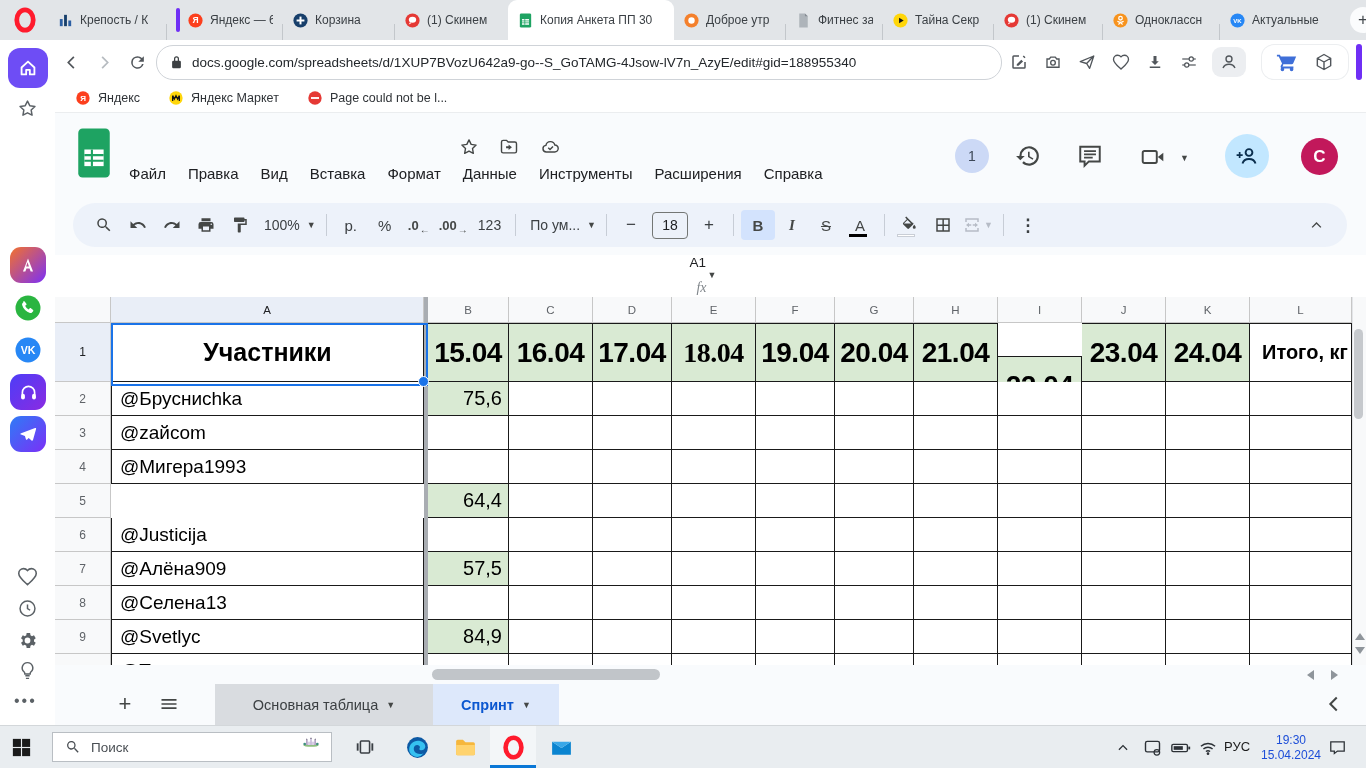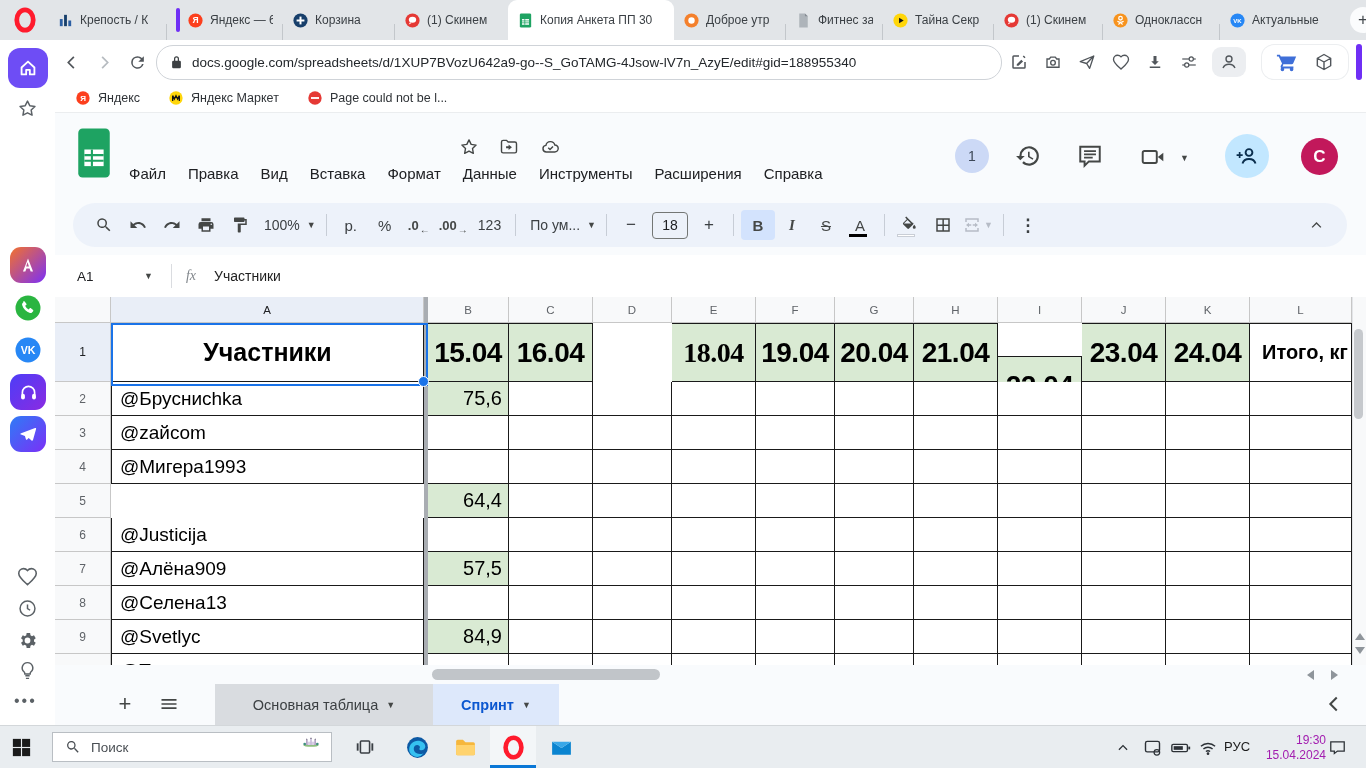--- a/index.html
+++ b/index.html
@@ -62,21 +62,21 @@
   .tsep{width:1px;height:22px;background:#c7cdd6;margin:0 7px;flex:none;}
   .caret{font-size:9px;color:#444746;margin-left:3px;}
   .sizebox{width:34px;height:25px;border:1px solid #747775;border-radius:4px;display:flex;align-items:center;justify-content:center;font-size:14px;color:#202124;margin:0 4px;background:#edf2fa;}
   .fmt{font-weight:bold;font-size:15px;width:28px;text-align:center;}
   .active-fmt{background:#d3e3fd;}
   .decic{position:relative;font-size:13px;color:#444746;font-weight:bold;}
   .colorbar{position:absolute;left:5px;bottom:3px;width:18px;height:3.5px;}
   .disabled{color:#b6bcc6;}
 
   
-  #sh-formula{position:absolute;left:0;top:142px;width:1311px;height:42px;background:#fff;border-bottom:1px solid #e4e7eb;display:flex;align-items:center;}
+  #sh-formula{position:absolute;left:0;top:142px;width:1311px;height:42px;background:#fff;border-bottom:1px solid #e4e7eb;display:flex;align-items:center;flex-direction:column;}
   #namebox{width:64px;padding-left:22px;font-size:13.5px;color:#202124;}
   #fb-sep{width:1px;height:24px;background:#dadce0;margin:0 14px 0 18px;}
   #fx{font-style:italic;font-size:14px;color:#80868b;margin-right:18px;font-family:"Liberation Serif",serif;}
   #fb-value{font-size:14px;color:#1f1f1f;}
 
   
   #sh-grid{position:absolute;left:0;top:184px;width:1311px;height:368px;background:#fff;overflow:hidden;}
   .cell{position:absolute;box-sizing:border-box;background:#fff;border-right:1px solid #1a1a1a;border-bottom:1px solid #1a1a1a;overflow:hidden;white-space:nowrap;}
   .hdrcell{position:absolute;box-sizing:border-box;background:#f8f9fa;border-right:1px solid #c7c7c7;border-bottom:1px solid #c7c7c7;color:#5f6368;display:flex;align-items:center;justify-content:center;}
   .hdrhl{background:#e9eef7;color:#202124;}
@@ -110,21 +110,21 @@
   #startbtn{position:absolute;left:10px;top:10px;width:23px;height:23px;color:#1b1b1b;}
   #searchbox{position:absolute;left:52px;top:6px;width:280px;height:30px;background:#fff;border:1px solid #b9bec3;display:flex;align-items:center;box-sizing:border-box;}
   #searchbox .ic{width:16px;height:16px;color:#4a4f54;margin:0 10px 0 12px;}
   #search-label{font-size:13.5px;color:#4a4f54;}
   #castle{position:absolute;right:2px;top:1px;width:68px;height:26px;}
   .tkapp{position:absolute;top:0;width:46px;height:42px;display:flex;align-items:center;justify-content:center;}
   .tkapp .ic{width:25px;height:25px;}
   .tkactive{background:#f3f6f8;box-shadow:inset 0 -3px 0 #0a77d6;}
   .trayic{position:absolute;color:#2c3136;}
   #lang{position:absolute;left:1224px;top:13px;font-size:13px;color:#1b1b1b;}
-  #clock{position:absolute;left:1256px;top:7px;width:70px;text-align:right;font-size:12px;color:#a21caf;line-height:15px;}
+  #clock{position:absolute;left:1256px;top:7px;width:70px;text-align:center;font-size:12px;color:#1d4ed8;line-height:15px;}
 </style>
 </head>
 <body>
 
 <div id="root">
 
   <div id="tabstrip">
     <span class="ic" id="opera-logo">
         <svg viewBox="0 0 24 24" fill="currentColor">
           <ellipse cx="12" cy="12" rx="7.6" ry="9.4" fill="none" stroke="#ff1b2d" stroke-width="4.4"></ellipse>
@@ -652,20 +652,21 @@
         <div class="hdrcell" style="left: 0px; top: 153px; width: 56px; height: 34px; font-size: 12px;">4</div>
         <div class="hdrcell" style="left: 0px; top: 187px; width: 56px; height: 34px; font-size: 12px;">5</div>
         <div class="hdrcell" style="left: 0px; top: 221px; width: 56px; height: 34px; font-size: 12px;">6</div>
         <div class="hdrcell" style="left: 0px; top: 255px; width: 56px; height: 34px; font-size: 12px;">7</div>
         <div class="hdrcell" style="left: 0px; top: 289px; width: 56px; height: 34px; font-size: 12px;">8</div>
         <div class="hdrcell" style="left: 0px; top: 323px; width: 56px; height: 34px; font-size: 12px;">9</div>
         <div class="hdrcell" style="left: 0px; top: 357px; width: 56px; height: 34px; font-size: 12px;">10</div>
         <div class="cell" id="a1cell" style="left: 56px; top: 26px; width: 313px; height: 59px; border-left: 1px solid rgb(26, 26, 26); border-top: 1px solid rgb(26, 26, 26);">Участники</div>
         <div class="cell greencell datecell" style="left: 373px; top: 26px; width: 81px; height: 59px; border-top: 1px solid rgb(26, 26, 26);">15.04</div>
         <div class="cell greencell datecell" style="left: 454px; top: 26px; width: 84px; height: 59px; border-top: 1px solid rgb(26, 26, 26);">16.04</div>
+        <div class="cell greencell datecell" style="left: 538px; top: 26px; width: 79px; height: 59px; border-top: 1px solid rgb(26, 26, 26);">17.04</div>
         <div class="cell greencell datecell" style="left: 617px; top: 26px; width: 84px; height: 59px; border-top: 1px solid rgb(26, 26, 26); font-family: Liberation Serif, serif;">18.04</div>
         <div class="cell greencell datecell" style="left: 701px; top: 26px; width: 79px; height: 59px; border-top: 1px solid rgb(26, 26, 26);">19.04</div>
         <div class="cell greencell datecell" style="left: 780px; top: 26px; width: 79px; height: 59px; border-top: 1px solid rgb(26, 26, 26);">20.04</div>
         <div class="cell greencell datecell" style="left: 859px; top: 26px; width: 84px; height: 59px; border-top: 1px solid rgb(26, 26, 26);">21.04</div>
         <div class="cell greencell datecell" style="left: 943px; top: 26px; width: 84px; height: 59px; border-top: 1px solid rgb(26, 26, 26); margin-top: 33px;">22.04</div>
         <div class="cell greencell datecell" style="left: 1027px; top: 26px; width: 84px; height: 59px; border-top: 1px solid rgb(26, 26, 26);">23.04</div>
         <div class="cell greencell datecell" style="left: 1111px; top: 26px; width: 84px; height: 59px; border-top: 1px solid rgb(26, 26, 26);">24.04</div>
         <div class="cell" style="left: 1195px; top: 26px; width: 102px; height: 59px; border-top: 1px solid rgb(26, 26, 26); font-weight: bold; font-size: 20px; display: flex; align-items: center; padding-left: 12px;">Итого, кг</div>
         <div class="cell namecell" style="left: 56px; top: 85px; width: 313px; height: 34px; border-left: 1px solid rgb(26, 26, 26);">@Бруснисhka</div>
         <div class="cell valcell greencell" style="left: 373px; top: 85px; width: 81px; height: 34px;">75,6</div>

